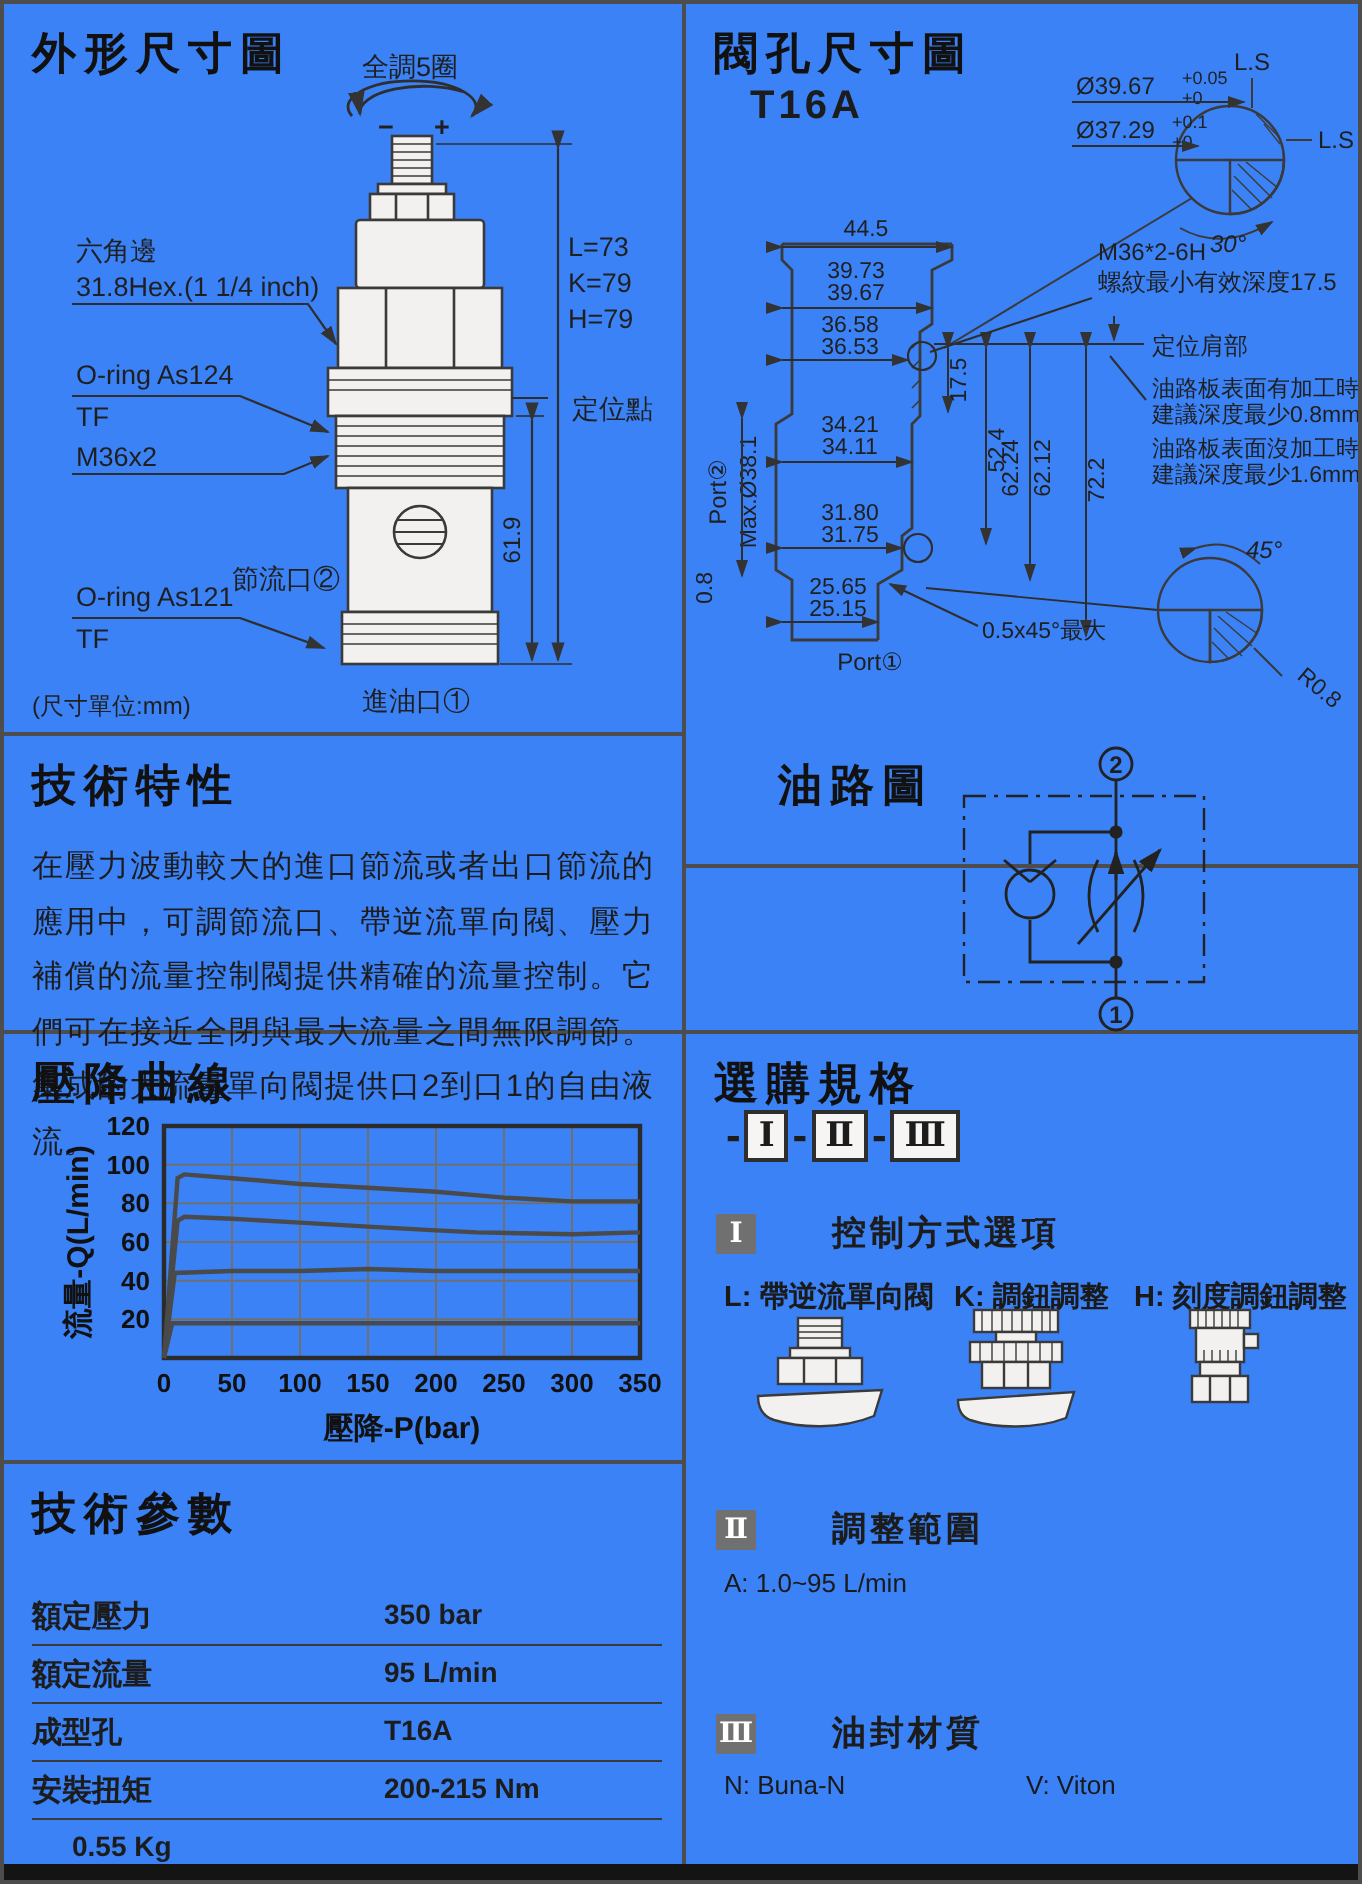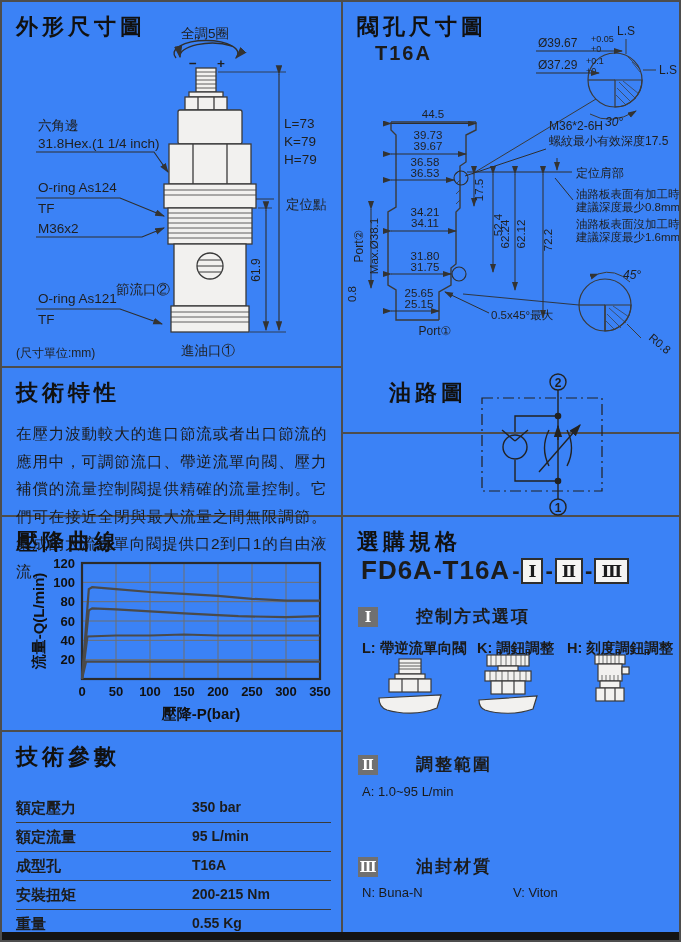--- a/index.html
+++ b/index.html
@@ -346,21 +346,20 @@
         <text x="73" y="69.83333333333333" text-anchor="end" class="tick">100</text>
         <text x="73" y="50.5" text-anchor="end" class="tick">120</text>
         <text x="199" y="202" text-anchor="middle" class="axis-label">壓降-P(bar)</text>
         <text text-anchor="middle" class="axis-label" transform="translate(42,104) rotate(-90)">流量-Q(L/min)</text>
       </svg>
   </section>
 
   <section class="cell" style="left:341px;top:515px;width:338px;height:419px;">
     <h2 class="sec-title">選購規格</h2>
     <div class="model-row">
-      <span class="model-prefix">FD6A-T16A</span>
       <span class="model-dash">-</span>
       <span class="code-box">Ⅰ</span>
       <span class="model-dash">-</span>
       <span class="code-box">Ⅱ</span>
       <span class="model-dash">-</span>
       <span class="code-box">Ⅲ</span>
     </div>
 
     <div class="group-head" style="left:15px;top:88px;">
       <span class="num-badge">Ⅰ</span>
@@ -475,20 +474,19 @@
       </div>
       <div class="param-row">
         <span class="param-label">成型孔</span>
         <span class="param-value">T16A</span>
       </div>
       <div class="param-row">
         <span class="param-label">安裝扭矩</span>
         <span class="param-value">200-215 Nm</span>
       </div>
       <div class="param-row">
-        <span class="param-label">重量</span>
         <span class="param-value">0.55 Kg</span>
       </div>
     </div>
   </section>
 
   <div class="bottom-bar"></div>
 </div>
 
 </body></html>

